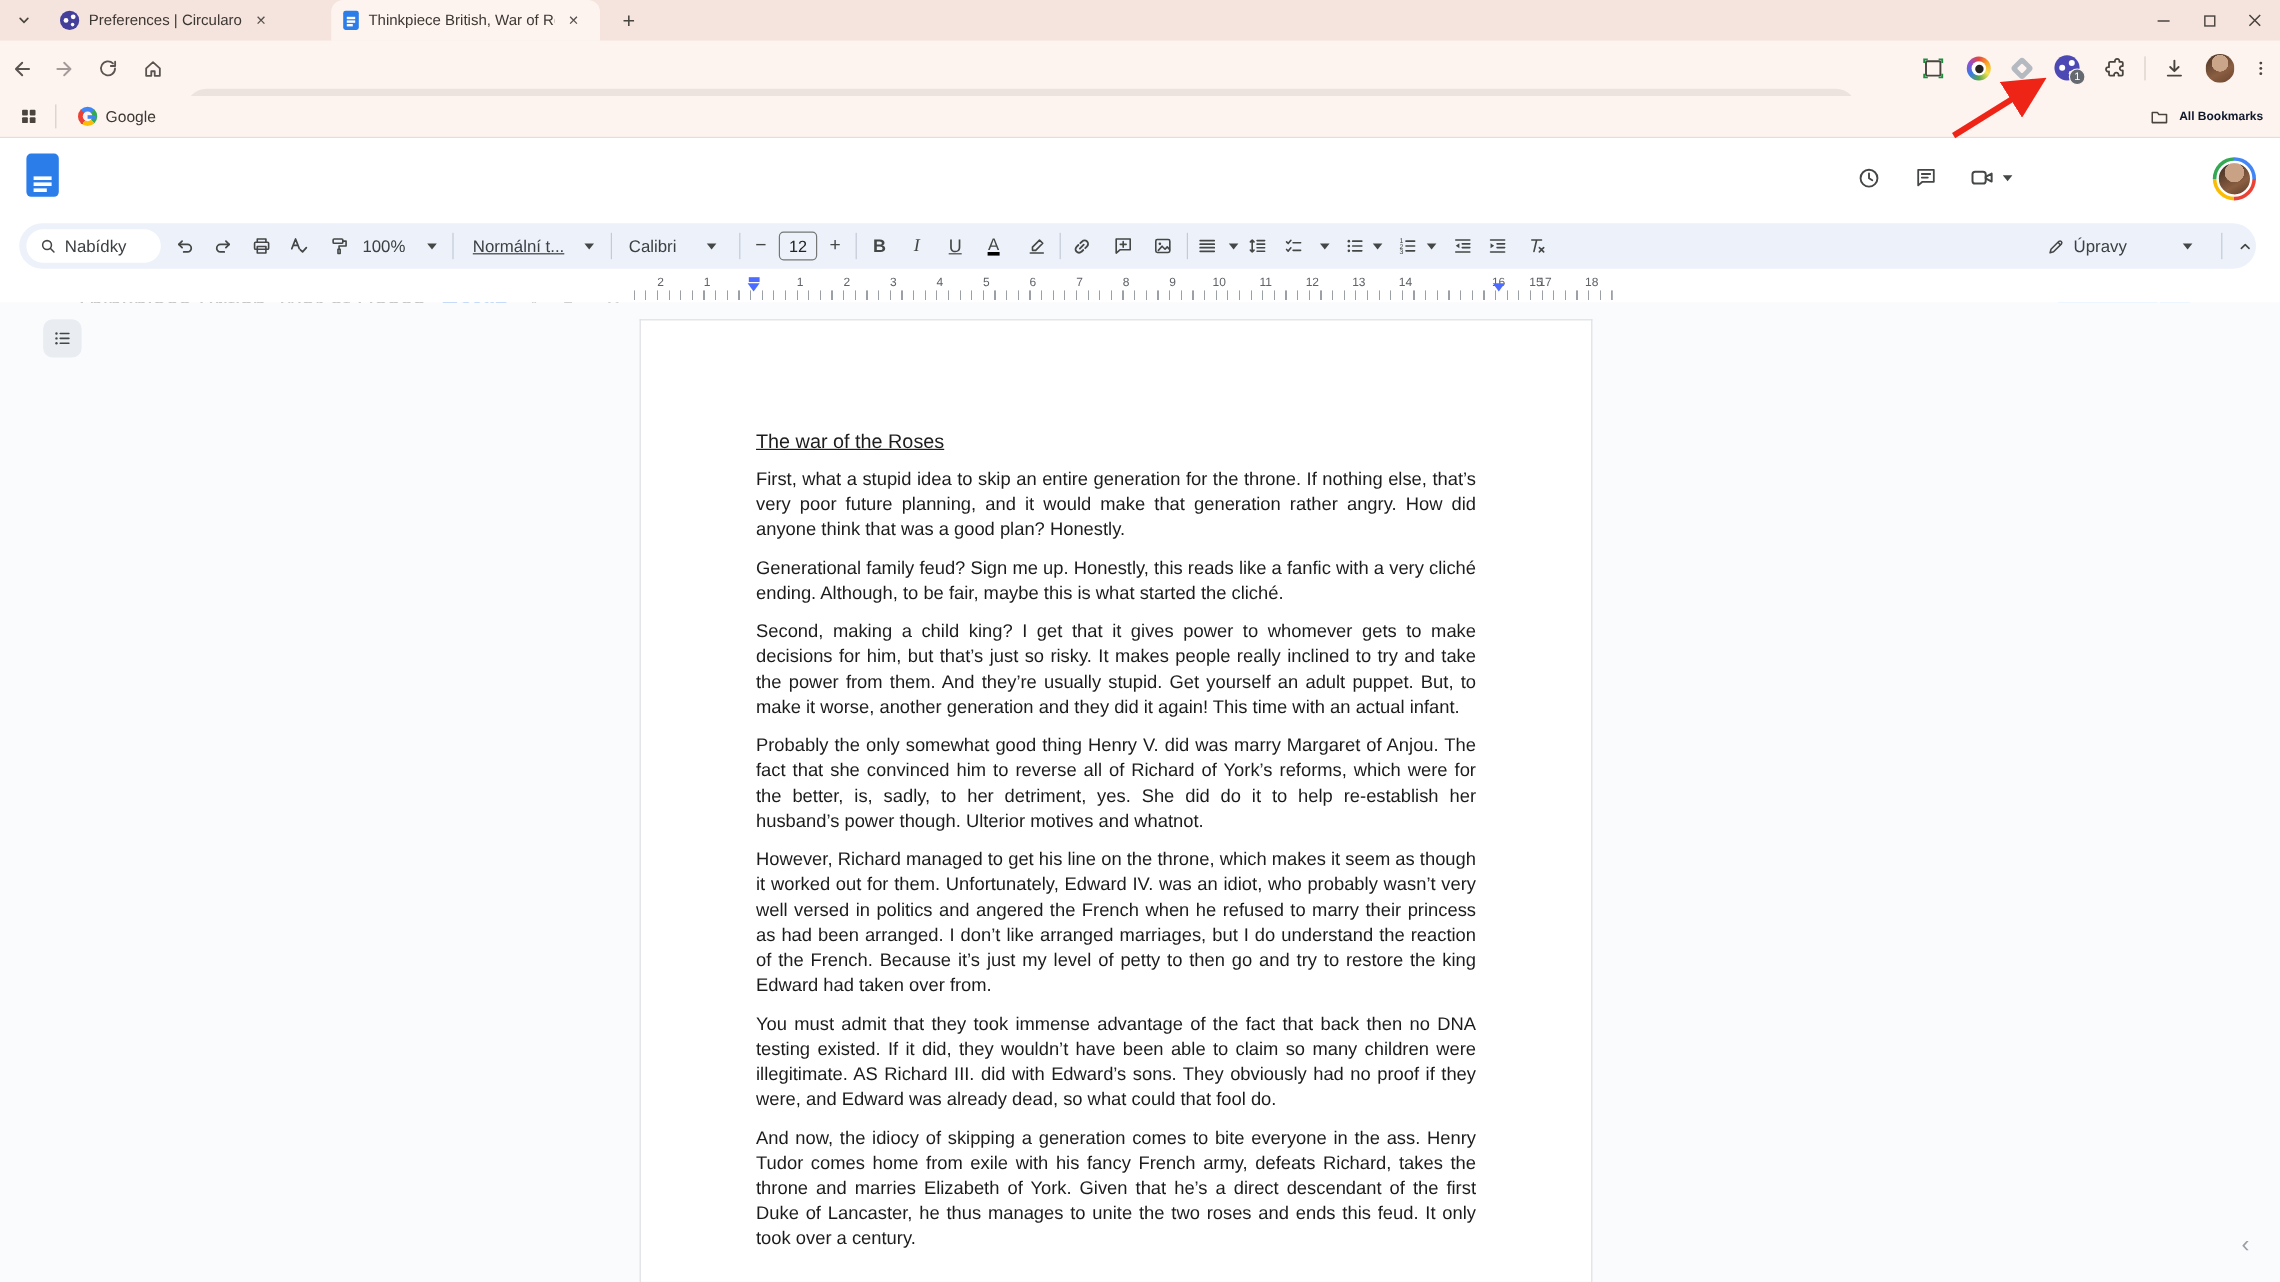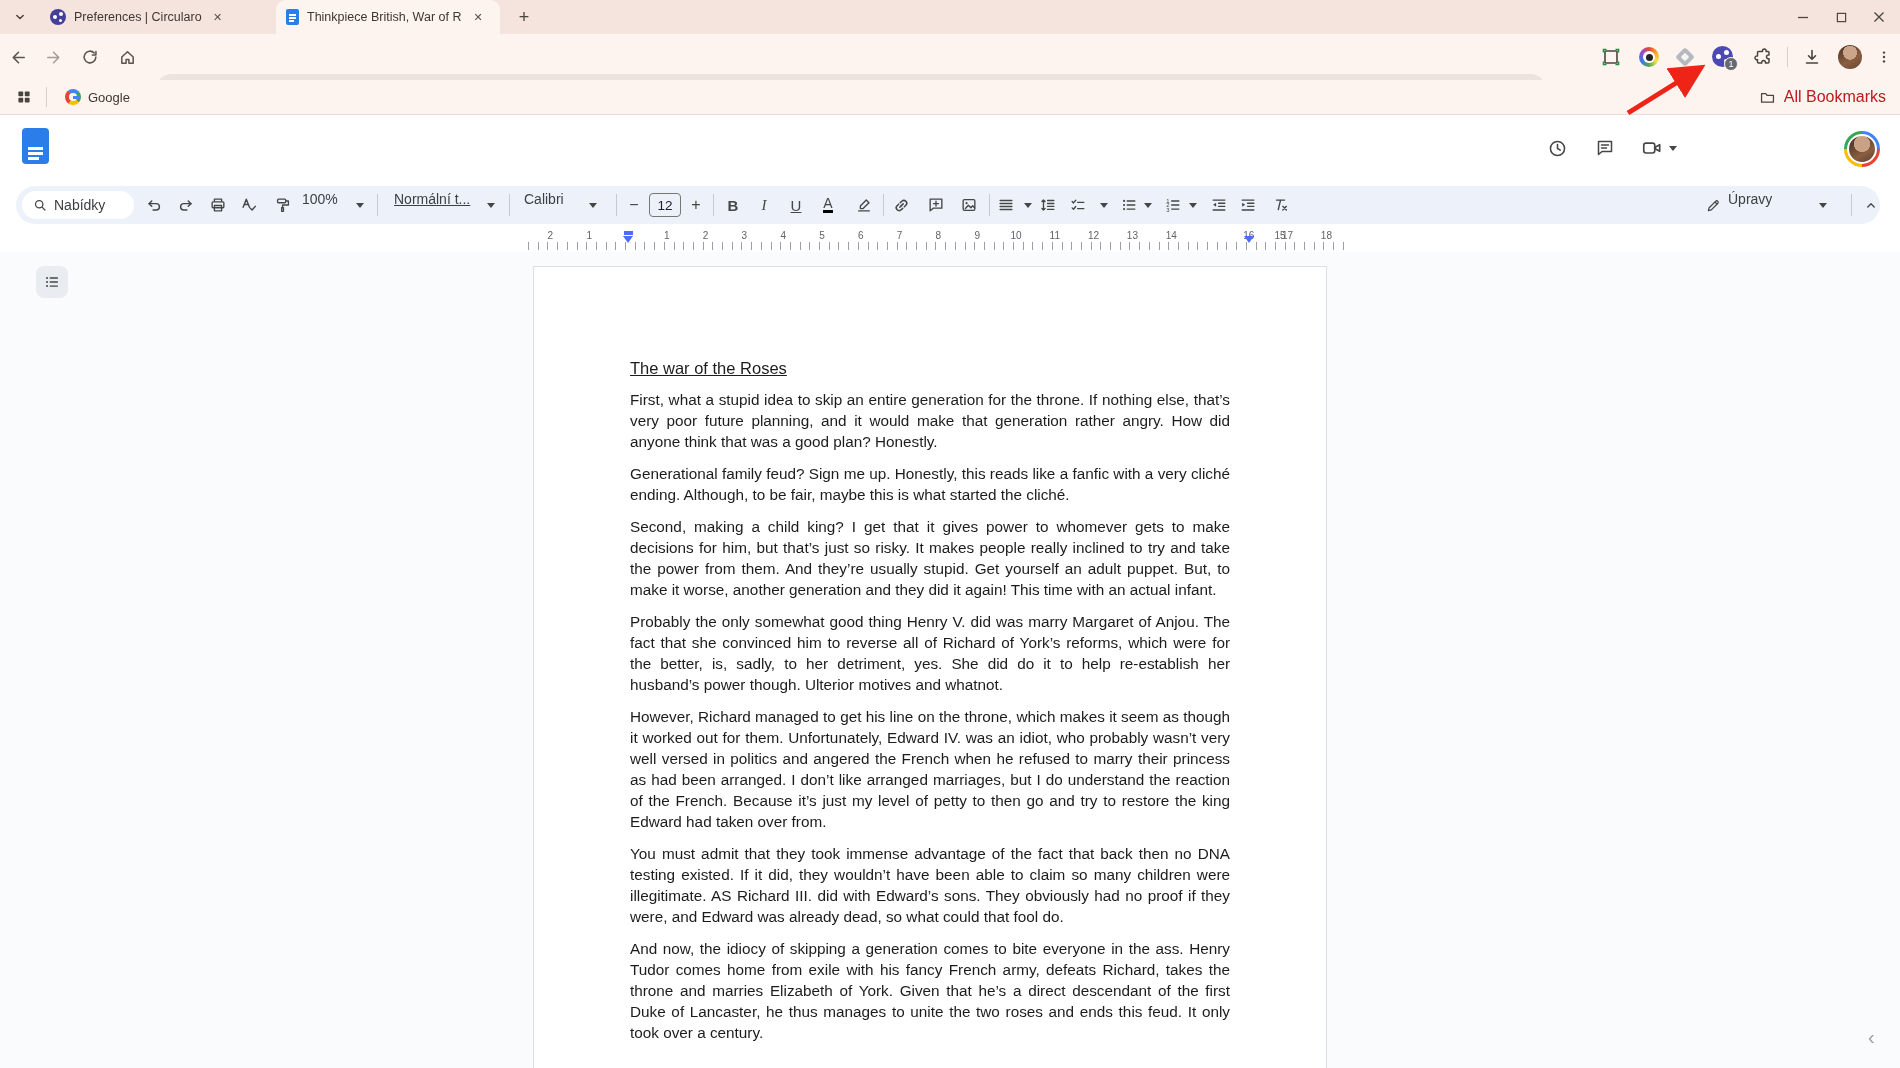--- a/index.html
+++ b/index.html
@@ -35,21 +35,21 @@
 
   #share-pill { left:1712px; top:128px; width:116px; height:39px; background:#c2e7ff; border-radius:20px; overflow:hidden; }
   #share-main { width:86px; height:100%; gap:7px; justify-content:center; display:flex; align-items:center; color:#001d35; font-size:14.5px; }
   #share-caret { width:30px; height:100%; border-left:2px solid #ffffff; display:flex; align-items:center; justify-content:center; }
 
   .caret { width:0; height:0; border-left:4.5px solid transparent; border-right:4.5px solid transparent; border-top:5px solid #444746; }
 
   
   #toolbar { left:16px; top:186px; width:1864px; height:38px; background:#edf2fa; border-radius:19px; }
   .tbi { position:absolute; top:5px; width:24px; height:28px; display:flex; align-items:center; justify-content:center; }
-  .tbtext { position:absolute; top:5px; height:28px; display:flex; align-items:flex-start; font-size:14px; color:#3c4043; }
+  .tbtext { position:absolute; top:5px; height:28px; display:flex; align-items:center; font-size:14px; color:#3c4043; }
   .tbsep { position:absolute; top:8px; width:1px; height:22px; background:#c4cad6; }
   .tbi svg { stroke:#444746; }
   #menus-pill { position:absolute; left:6px; top:5px; width:112px; height:28px; background:#ffffff; border-radius:14px; gap:6px; padding-left:10px; display:flex; align-items:center; font-size:14px; color:#3c4043; }
   #fontsize-box { position:absolute; left:633px; top:7px; width:32px; height:24px; border:1px solid #747775; border-radius:4px; display:flex; align-items:center; justify-content:center; font-size:13.5px; color:#202124; }
   .fmt-letter { font-size:15px; color:#444746; }
 
   
   #ruler { left:0; top:228px; width:1900px; height:24px; background:#ffffff; }
   #ruler-ticks { position:absolute; left:528px; top:14px; width:816px; height:8px;
      background:repeating-linear-gradient(to right, #9aa0a6 0 1px, transparent 1px 9.7px); }
@@ -218,21 +218,21 @@
     <span style="width:16px;height:16px;border-radius:50%;background:conic-gradient(from -45deg,#4285f4 0 25%,#34a853 25% 50%,#fbbc05 50% 72%,#ea4335 72% 100%);position:relative;display:inline-block;">
       <span class="abs" style="left:4px;top:4px;width:8px;height:8px;border-radius:50%;background:#fdf4f0;"></span>
       <span class="abs" style="left:8px;top:6.5px;width:7px;height:3px;background:#4285f4;"></span>
     </span>
     <span style="font-size:13px;color:#3d3733;">Google</span>
   </div>
   <div class="flex" style="position:absolute;right:14px;gap:8px;">
     <svg width="17" height="17" viewBox="0 0 20 20" fill="none" stroke="#4a443f" stroke-width="1.5" stroke-linejoin="round">
         <path d="M3 5.5h5l1.5 2H17v8H3z"></path>
       </svg>
-    <span style="font-size:16px;color:#b91c1c;">All Bookmarks</span>
+    <span style="font-size:10px;color:#0f172a;font-weight:bold;">All Bookmarks</span>
   </div>
 </div>
 
 <div id="docsheader" class="abs">
   <div class="abs" style="left:22px;top:13px;width:27px;height:36px;background:#2b7de9;border-radius:4px;">
     <span class="abs" style="left:6px;right:6px;top:19px;height:2.5px;background:#fff;"></span>
     <span class="abs" style="left:6px;right:6px;top:24px;height:2.5px;background:#fff;"></span>
     <span class="abs" style="left:6px;right:10px;top:29px;height:2.5px;background:#fff;"></span>
   </div>
 

